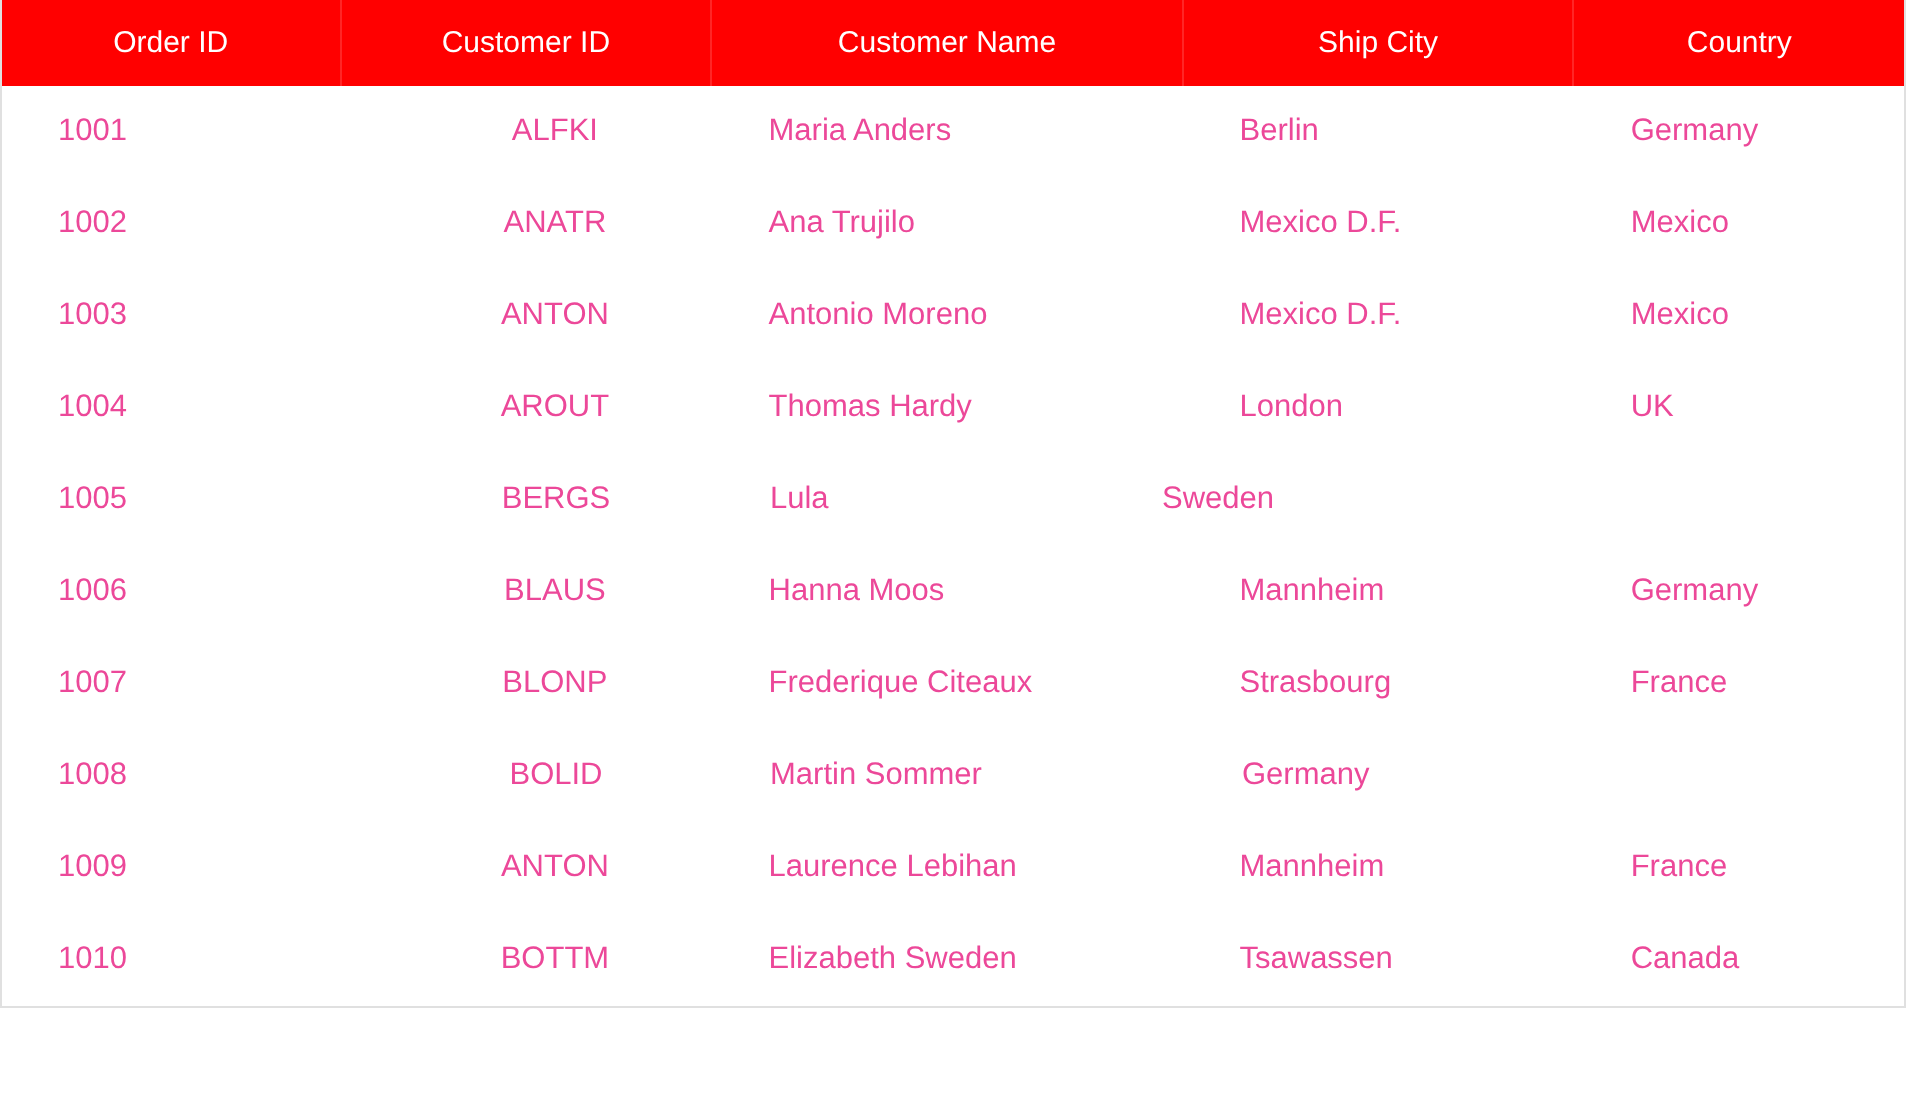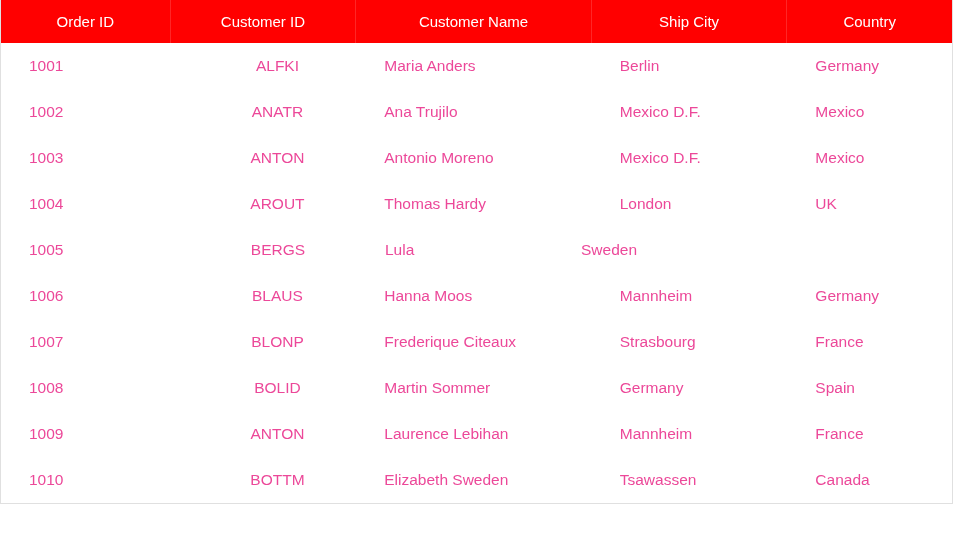--- a/index.html
+++ b/index.html
@@ -116,21 +116,20 @@
         <div class="data-cell col-customer">BLONP</div>
         <div class="data-cell col-name">Frederique Citeaux</div>
         <div class="data-cell col-city">Strasbourg</div>
         <div class="data-cell col-country">France</div>
       </div>
       <div class="data-row">
         <div class="data-cell col-order">1008</div>
         <div class="data-cell col-customer">BOLID</div>
         <div class="data-cell col-name">Martin Sommer</div>
         <div class="data-cell col-city">Germany</div>
-        <div class="data-cell col-country">Spain</div>
       </div>
       <div class="data-row">
         <div class="data-cell col-order">1009</div>
         <div class="data-cell col-customer">ANTON</div>
         <div class="data-cell col-name">Laurence Lebihan</div>
         <div class="data-cell col-city">Mannheim</div>
         <div class="data-cell col-country">France</div>
       </div>
       <div class="data-row">
         <div class="data-cell col-order">1010</div>

